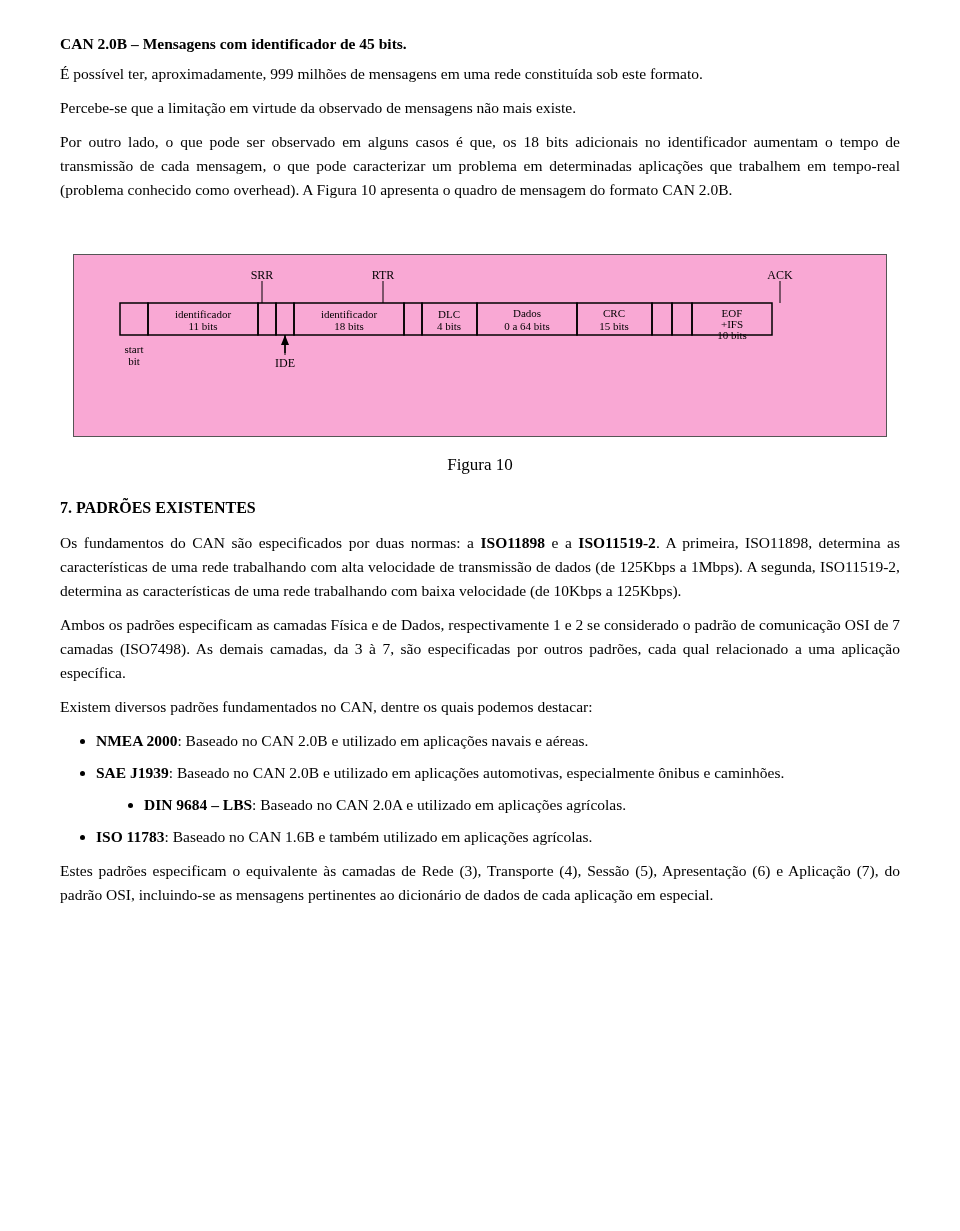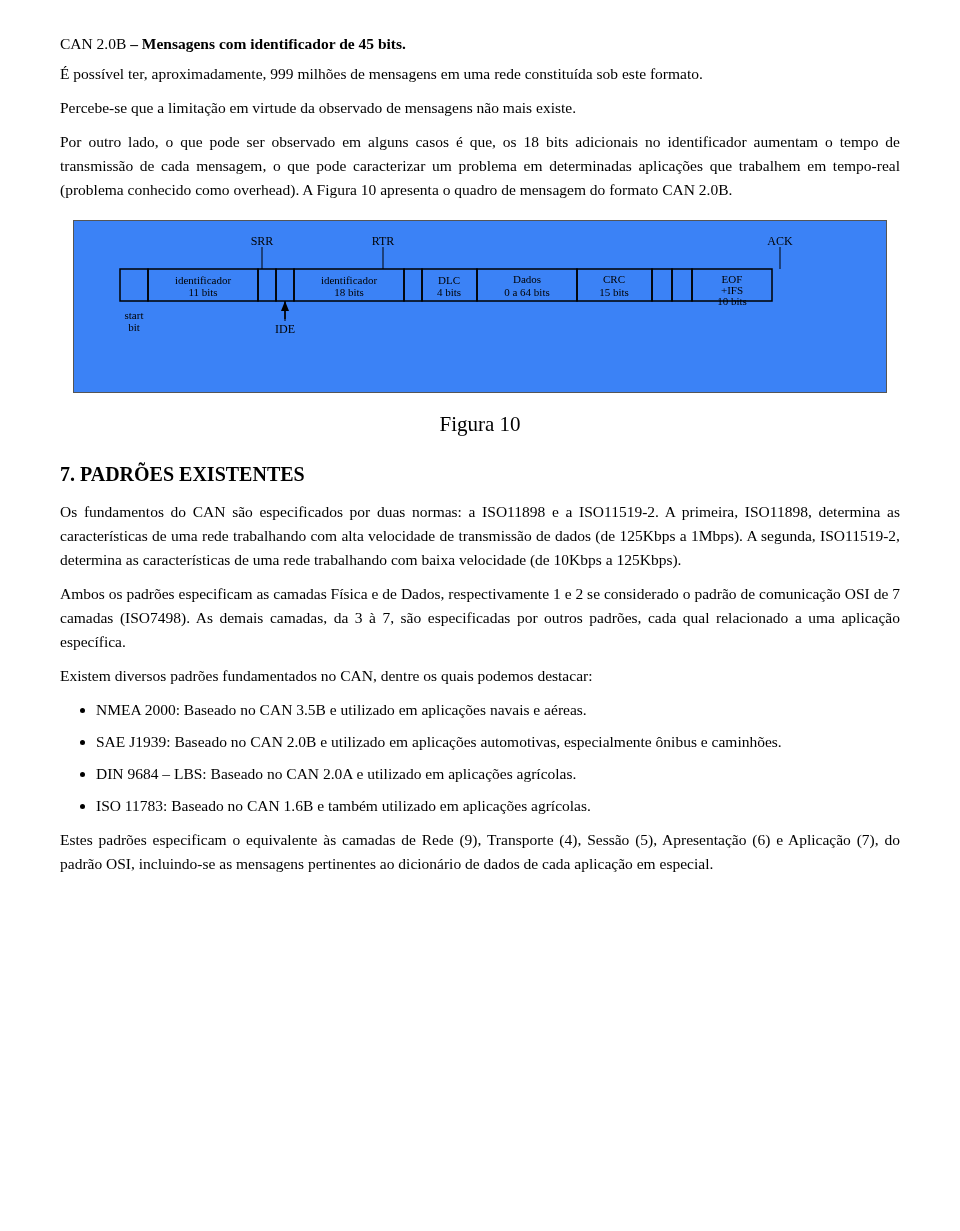--- a/index.html
+++ b/index.html
@@ -20,46 +20,47 @@
       text-align: justify;
       margin-bottom: 10px;
     }
     .figure-container {
       margin: 18px auto 6px auto;
       text-align: center;
     }
     .figure-box {
       display: inline-block;
       border: 1.5px solid #555;
-      padding: 10px 16px 16px 16px;
+      padding: 10px 16px 26px 16px;
       position: relative;
-      background: #3b82f6;
+      background: #f9a8d4;
+      margin-top: 34px;
     }
     .figure-caption {
       text-align: center;
       margin-bottom: 18px;
       margin-top: 8px;
-      font-size: 21px;
+      font-size: 17px;
     }
     .section-heading {
       font-weight: bold;
-      font-size: 20px;
+      font-size: 16px;
       margin-bottom: 10px;
       margin-top: 4px;
     }
     .bullet-list {
       margin-left: 36px;
       margin-bottom: 10px;
     }
     .bullet-list li {
       text-align: justify;
       margin-bottom: 8px;
       list-style-type: disc;
     }
-    .bold { font-weight: normal; }
+    .bold { font-weight: bold; }
     
     .diagram-svg {
       display: block;
       margin: 0 auto;
     }
   </style>
 </head>
 <body>
 
 <p class="title-line">
@@ -143,19 +144,19 @@
 
 <p class="para">
   <span>Os fundamentos do CAN são especificados por duas normas: a </span><span class="bold">ISO11898</span><span> e a </span><span class="bold">ISO11519-2</span><span>. A primeira, ISO11898, determina as características de uma rede trabalhando com alta velocidade de transmissão de dados (de 125Kbps a 1Mbps). A segunda, ISO11519-2, determina as características de uma rede trabalhando com baixa velocidade (de 10Kbps a 125Kbps).</span>
 </p>
 
 <p class="para">Ambos os padrões especificam as camadas Física e de Dados, respectivamente 1 e 2 se considerado o padrão de comunicação OSI de 7 camadas (ISO7498). As demais camadas, da 3 à 7, são especificadas por outros padrões, cada qual relacionado a uma aplicação específica.</p>
 
 <p class="para">Existem diversos padrões fundamentados no CAN, dentre os quais podemos destacar:</p>
 
 <ul class="bullet-list">
-<li style="text-align: justify;"><span class="bold">NMEA 2000</span><span>: Baseado no CAN 3.5B e utilizado em aplicações navais e aéreas.</span></li>
+<li style="text-align: justify;"><span class="bold">NMEA 2000</span><span>: Baseado no CAN 2.0B e utilizado em aplicações navais e aéreas.</span></li>
     <li style="text-align: justify;"><span class="bold">SAE J1939</span><span>: Baseado no CAN 2.0B e utilizado em aplicações automotivas, especialmente ônibus e caminhões.</span></li>
-    <li style="text-align: justify;"><span class="bold">DIN 9684 – LBS</span><span>: Baseado no CAN 2.0A e utilizado em aplicações agrícolas.</span></li>
+    <li style="text-align: justify; margin-left: 48px;"><span class="bold">DIN 9684 – LBS</span><span>: Baseado no CAN 2.0A e utilizado em aplicações agrícolas.</span></li>
     <li style="text-align: justify;"><span class="bold">ISO 11783</span><span>: Baseado no CAN 1.6B e também utilizado em aplicações agrícolas.</span></li>
   </ul>
 
-<p class="para">Estes padrões especificam o equivalente às camadas de Rede (9), Transporte (4), Sessão (5), Apresentação (6) e Aplicação (7), do padrão OSI, incluindo-se as mensagens pertinentes ao dicionário de dados de cada aplicação em especial.</p>
+<p class="para">Estes padrões especificam o equivalente às camadas de Rede (3), Transporte (4), Sessão (5), Apresentação (6) e Aplicação (7), do padrão OSI, incluindo-se as mensagens pertinentes ao dicionário de dados de cada aplicação em especial.</p>
 
 </body></html>

